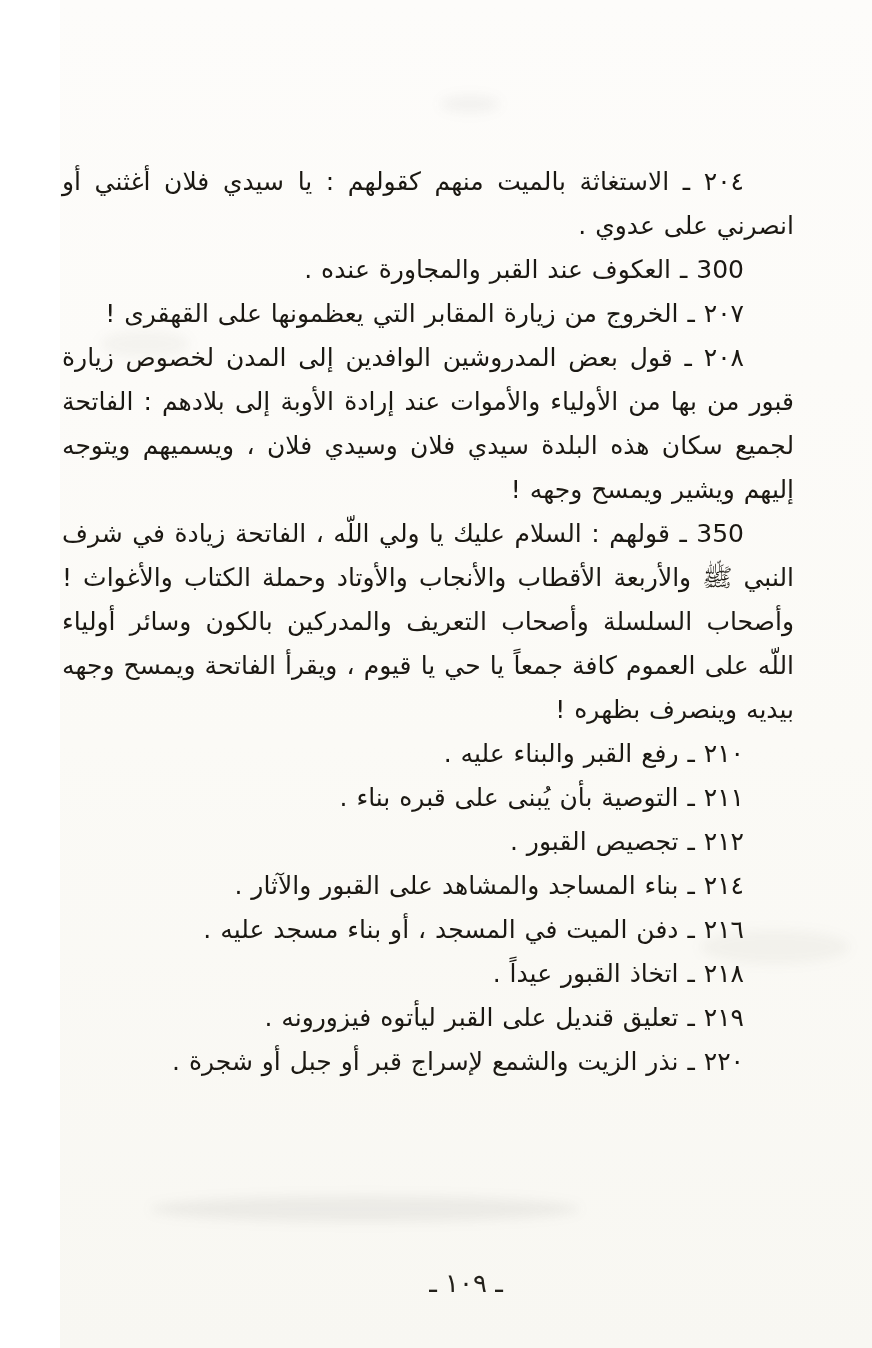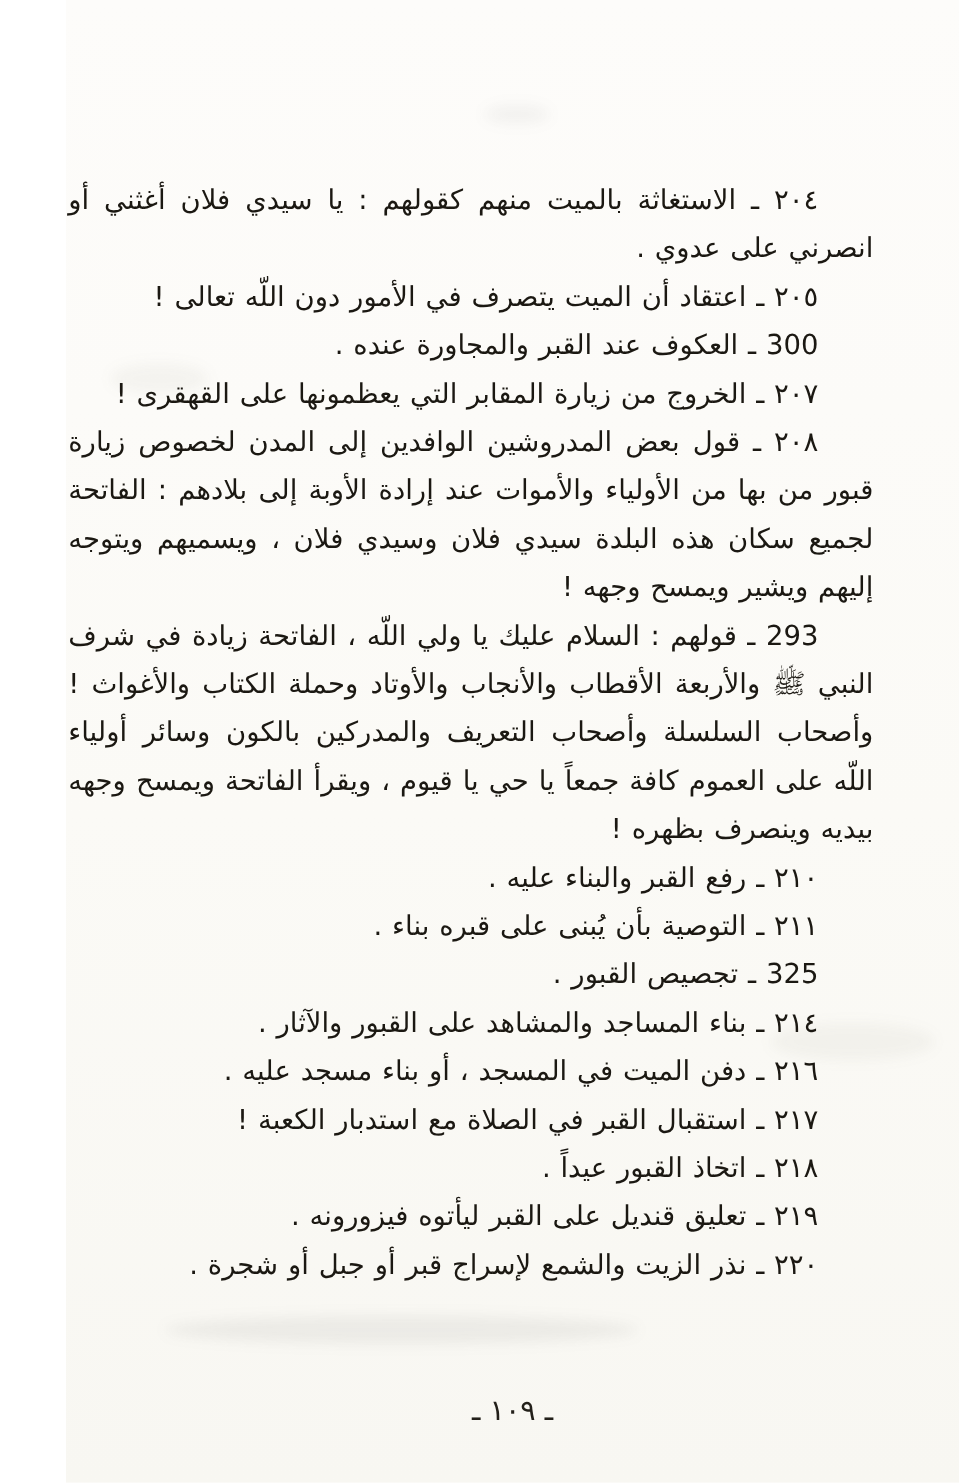--- a/index.html
+++ b/index.html
@@ -74,31 +74,29 @@
 
 <div class="page">
 
   <div class="smudge smudge-1"></div>
   <div class="smudge smudge-2"></div>
   <div class="smudge smudge-3"></div>
   <div class="smudge smudge-4"></div>
 
   <div class="content">
     <p>٢٠٤ ـ الاستغاثة بالميت منهم كقولهم : يا سيدي فلان أغثني أو انصرني على عدوي .</p>
-    <p>٢٠٥ ـ اعتقاد أن الميت يتصرف في الأمور دون اللّه تعالى !</p>
     <p>300 ـ العكوف عند القبر والمجاورة عنده .</p>
     <p>٢٠٧ ـ الخروج من زيارة المقابر التي يعظمونها على القهقرى !</p>
     <p>٢٠٨ ـ قول بعض المدروشين الوافدين إلى المدن لخصوص زيارة قبور من بها من الأولياء والأموات عند إرادة الأوبة إلى بلادهم : الفاتحة لجميع سكان هذه البلدة سيدي فلان وسيدي فلان ، ويسميهم ويتوجه إليهم ويشير ويمسح وجهه !</p>
-    <p>293 ـ قولهم : السلام عليك يا ولي اللّه ، الفاتحة زيادة في شرف النبي ﷺ والأربعة الأقطاب والأنجاب والأوتاد وحملة الكتاب والأغواث ! وأصحاب السلسلة وأصحاب التعريف والمدركين بالكون وسائر أولياء اللّه على العموم كافة جمعاً يا حي يا قيوم ، ويقرأ الفاتحة ويمسح وجهه بيديه وينصرف بظهره !</p>
+    <p>350 ـ قولهم : السلام عليك يا ولي اللّه ، الفاتحة زيادة في شرف النبي ﷺ والأربعة الأقطاب والأنجاب والأوتاد وحملة الكتاب والأغواث ! وأصحاب السلسلة وأصحاب التعريف والمدركين بالكون وسائر أولياء اللّه على العموم كافة جمعاً يا حي يا قيوم ، ويقرأ الفاتحة ويمسح وجهه بيديه وينصرف بظهره !</p>
     <p>٢١٠ ـ رفع القبر والبناء عليه .</p>
     <p>٢١١ ـ التوصية بأن يُبنى على قبره بناء .</p>
-    <p>325 ـ تجصيص القبور .</p>
+    <p>٢١٢ ـ تجصيص القبور .</p>
     <p>٢١٤ ـ بناء المساجد والمشاهد على القبور والآثار .</p>
     <p>٢١٦ ـ دفن الميت في المسجد ، أو بناء مسجد عليه .</p>
-    <p>٢١٧ ـ استقبال القبر في الصلاة مع استدبار الكعبة !</p>
     <p>٢١٨ ـ اتخاذ القبور عيداً .</p>
     <p>٢١٩ ـ تعليق قنديل على القبر ليأتوه فيزورونه .</p>
     <p>٢٢٠ ـ نذر الزيت والشمع لإسراج قبر أو جبل أو شجرة .</p>
   </div>
 
   <div class="page-number">ـ ١٠٩ ـ</div>
 
 </div>
 
 </body></html>

